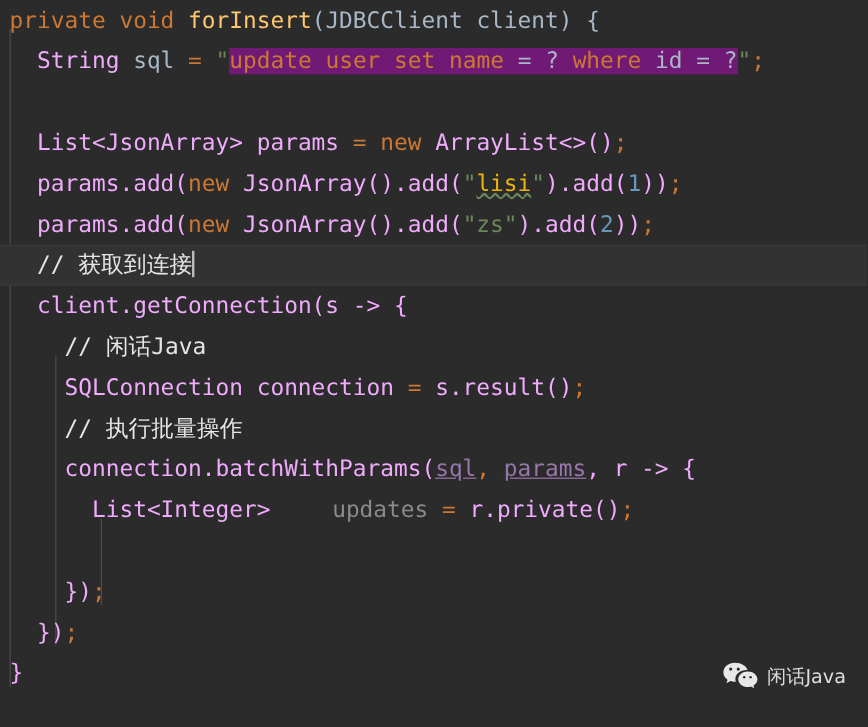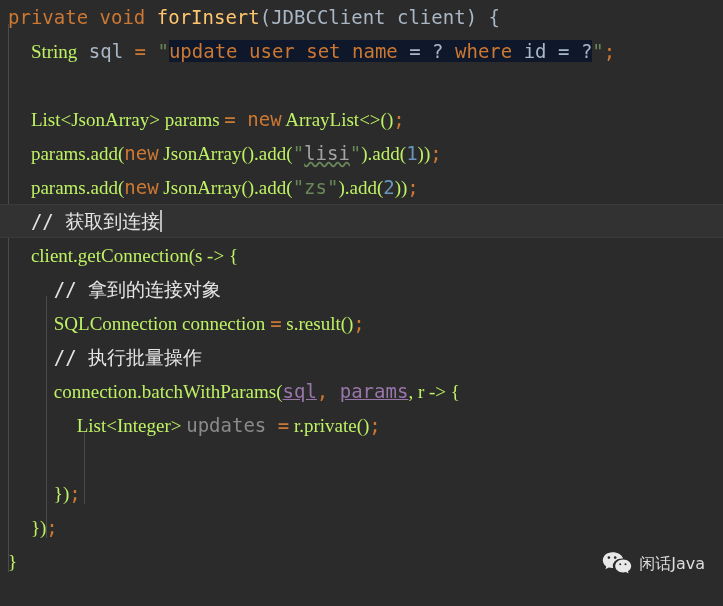--- a/index.html
+++ b/index.html
@@ -37,34 +37,34 @@
   
   .guide {
     position: absolute;
     width: 1px;
     background: #4b4b4b;
     pointer-events: none;
   }
   
   .kw      { color: #cc7832; }
   .meth    { color: #ffc66d; }
-  .type    { color: #bef264; font-family: Liberation Serif, serif; }
+  .type    { color: #f0abfc; }
   .cls     { color: #a9b7c6; }
   .punct   { color: #a9b7c6; }
   .semi    { color: #cc7832; }
   .str     { color: #6a8759; }
   .num     { color: #6897bb; }
   .cmt     { color: #e5e5e5; }
   .field   { color: #9876aa; text-decoration: underline; text-decoration-color: #9876aa; }
-  .unused  { color: #8a8a8a; }
-  .sqlhl   { background: #0f172a; }
+  .unused  { color: #8a8a8a; margin-left: 40px; }
+  .sqlhl   { background: #701a75; }
   .sqlkw   { color: #cc7832; }
   .sqlid   { color: #a9b7c6; }
   .typo    {
-    color: #a3a3a3;
+    color: #eab308;
     text-decoration: underline wavy #6a8759;
     text-decoration-skip-ink: none;
   }
   .caret {
     display: inline-block;
     width: 2px;
     height: 22px;
     background: #bbbbbb;
     vertical-align: -4px;
     margin-left: 0px;
@@ -108,21 +108,21 @@
     <div class="line"><span>  </span><span class="type">List&lt;JsonArray&gt; params </span><span class="kw">=</span><span> </span><span class="kw">new</span><span class="type"> ArrayList&lt;&gt;()</span><span class="semi">;</span></div>
 
     <div class="line"><span>  </span><span class="type">params.add(</span><span class="kw">new</span><span class="type"> JsonArray().add(</span><span class="str">"</span><span class="typo">lisi</span><span class="str">"</span><span class="type">).add(</span><span class="num">1</span><span class="type">))</span><span class="semi">;</span></div>
 
     <div class="line"><span>  </span><span class="type">params.add(</span><span class="kw">new</span><span class="type"> JsonArray().add(</span><span class="str">"zs"</span><span class="type">).add(</span><span class="num">2</span><span class="type">))</span><span class="semi">;</span></div>
 
     <div class="line caret-line"><span>  </span><span class="cmt">// 获取到连接</span><span class="caret"></span></div>
 
     <div class="line"><span>  </span><span class="type">client.getConnection(s -&gt; {</span></div>
 
-    <div class="line"><span>    </span><span class="cmt">// 拿到的连接对象</span></div>
+    <div class="line"><span>    </span><span class="cmt">// 闲话Java</span></div>
 
     <div class="line"><span>    </span><span class="type">SQLConnection connection </span><span class="kw">=</span><span class="type"> s.result()</span><span class="semi">;</span></div>
 
     <div class="line"><span>    </span><span class="cmt">// 执行批量操作</span></div>
 
     <div class="line"><span>    </span><span class="type">connection.batchWithParams(</span><span class="field">sql</span><span class="semi">, </span><span class="field">params</span><span class="type">, r -&gt; {</span></div>
 
     <div class="line"><span>      </span><span class="type">List&lt;Integer&gt; </span><span class="unused">updates</span><span> </span><span class="kw">=</span><span class="type"> r.private()</span><span class="semi">;</span></div>
 
     <div class="line"><span>      </span></div>

